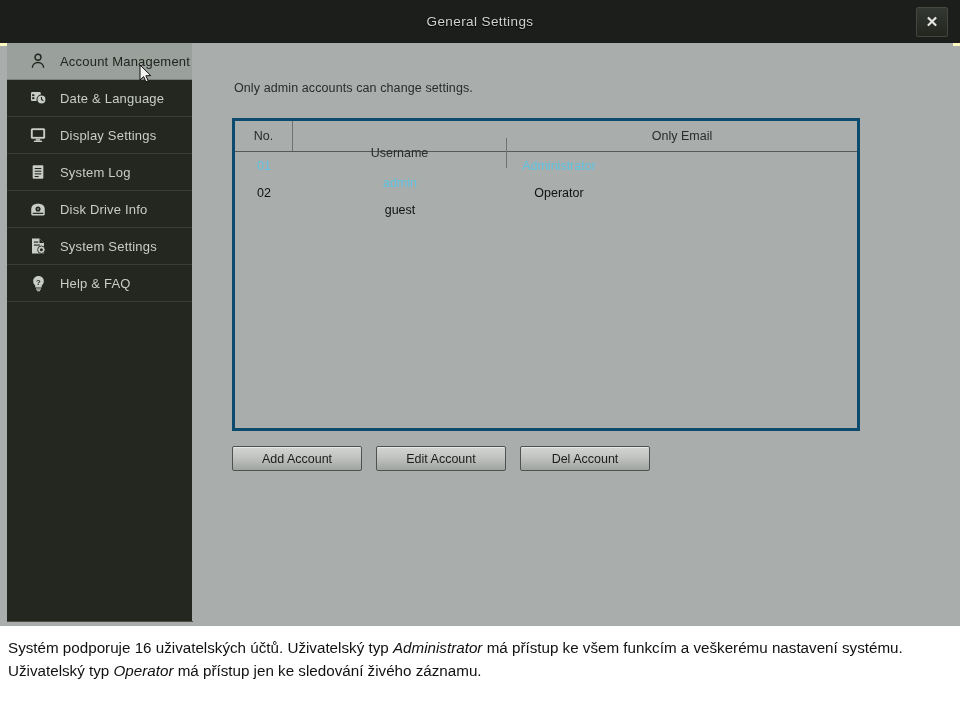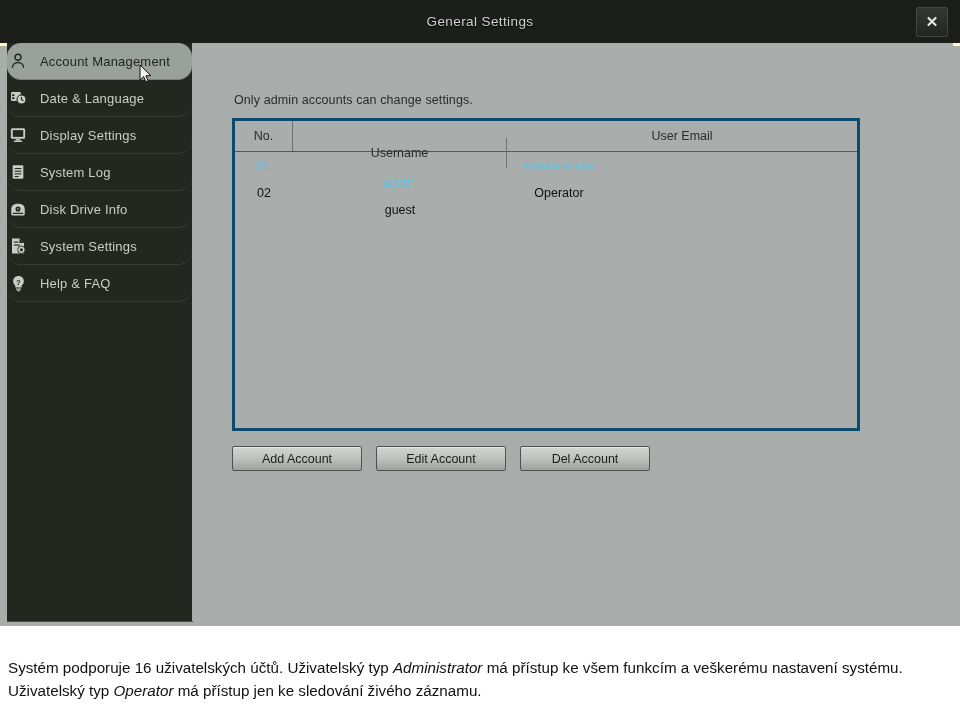--- a/index.html
+++ b/index.html
@@ -44,27 +44,27 @@
   #sidebar{
     position:absolute;left:7px;top:43px;width:185px;height:578px;
     background:#24271f;
     border-right:1px solid #4b4e44;
     border-bottom:1px solid #4b4e44;
   }
   .side-item{
     position:relative;
     height:37px;
     display:flex;align-items:center;
+    padding-left:20px;
     border-bottom:1px solid #3a3d34;
     color:#c9cdc8;
     font-size:13px;
     letter-spacing:.2px;
     cursor:pointer;
     box-sizing:border-box;
-    border-radius:14px;
   }
   .side-item.selected{
     background:#9aa09c;
     color:#22251f;
     border-bottom:1px solid #7b817c;
   }
   .side-item .ico{
     width:22px;height:22px;
     margin-right:11px;
     display:flex;align-items:center;justify-content:center;
@@ -75,21 +75,20 @@
 
   
   #content{
     position:absolute;left:192px;top:43px;width:761px;height:578px;
     background:#a9adac;
   }
   #notice{
     position:absolute;left:42px;top:38px;
     font-size:12.5px;color:#2a2c2a;
     letter-spacing:.1px;
-    margin-top:12px;
   }
 
   
   #account-table{
     position:absolute;left:40px;top:75px;width:628px;height:313px;
     border:3px solid #0c4a6e;
     background:#a9adac;
     box-sizing:border-box;
   }
   #table-head{
@@ -144,21 +143,20 @@
 
   
   #caption{
     position:absolute;left:0;top:632px;width:960px;
     padding:4px 8px 0 8px;
     box-sizing:border-box;
     font-size:15.2px;
     line-height:23px;
     color:#111;
     font-family:"Liberation Sans", sans-serif;
-    margin-top:20px;
   }
   #caption i{font-style:italic;}
 </style>
 </head>
 <body>
 
 <div id="device-window">
 
   <div id="titlebar">
     <div class="title">General Settings</div>
@@ -256,21 +254,21 @@
   </div>
 
   <div id="content">
 
     <div id="notice">Only admin accounts can change settings.</div>
 
     <div id="account-table">
       <div id="table-head">
         <div class="th col-no">No.</div>
         <div class="th col-user">Username</div>
-        <div class="th col-mail">User Email</div>
+        <div class="th col-mail">Only Email</div>
       </div>
 
       <div class="trow selected">
         <div class="td col-no">01</div>
         <div class="td col-user">admin</div>
         <div class="td col-type">Administrator</div>
         <div class="td col-mail"></div>
       </div>
 
       <div class="trow">

